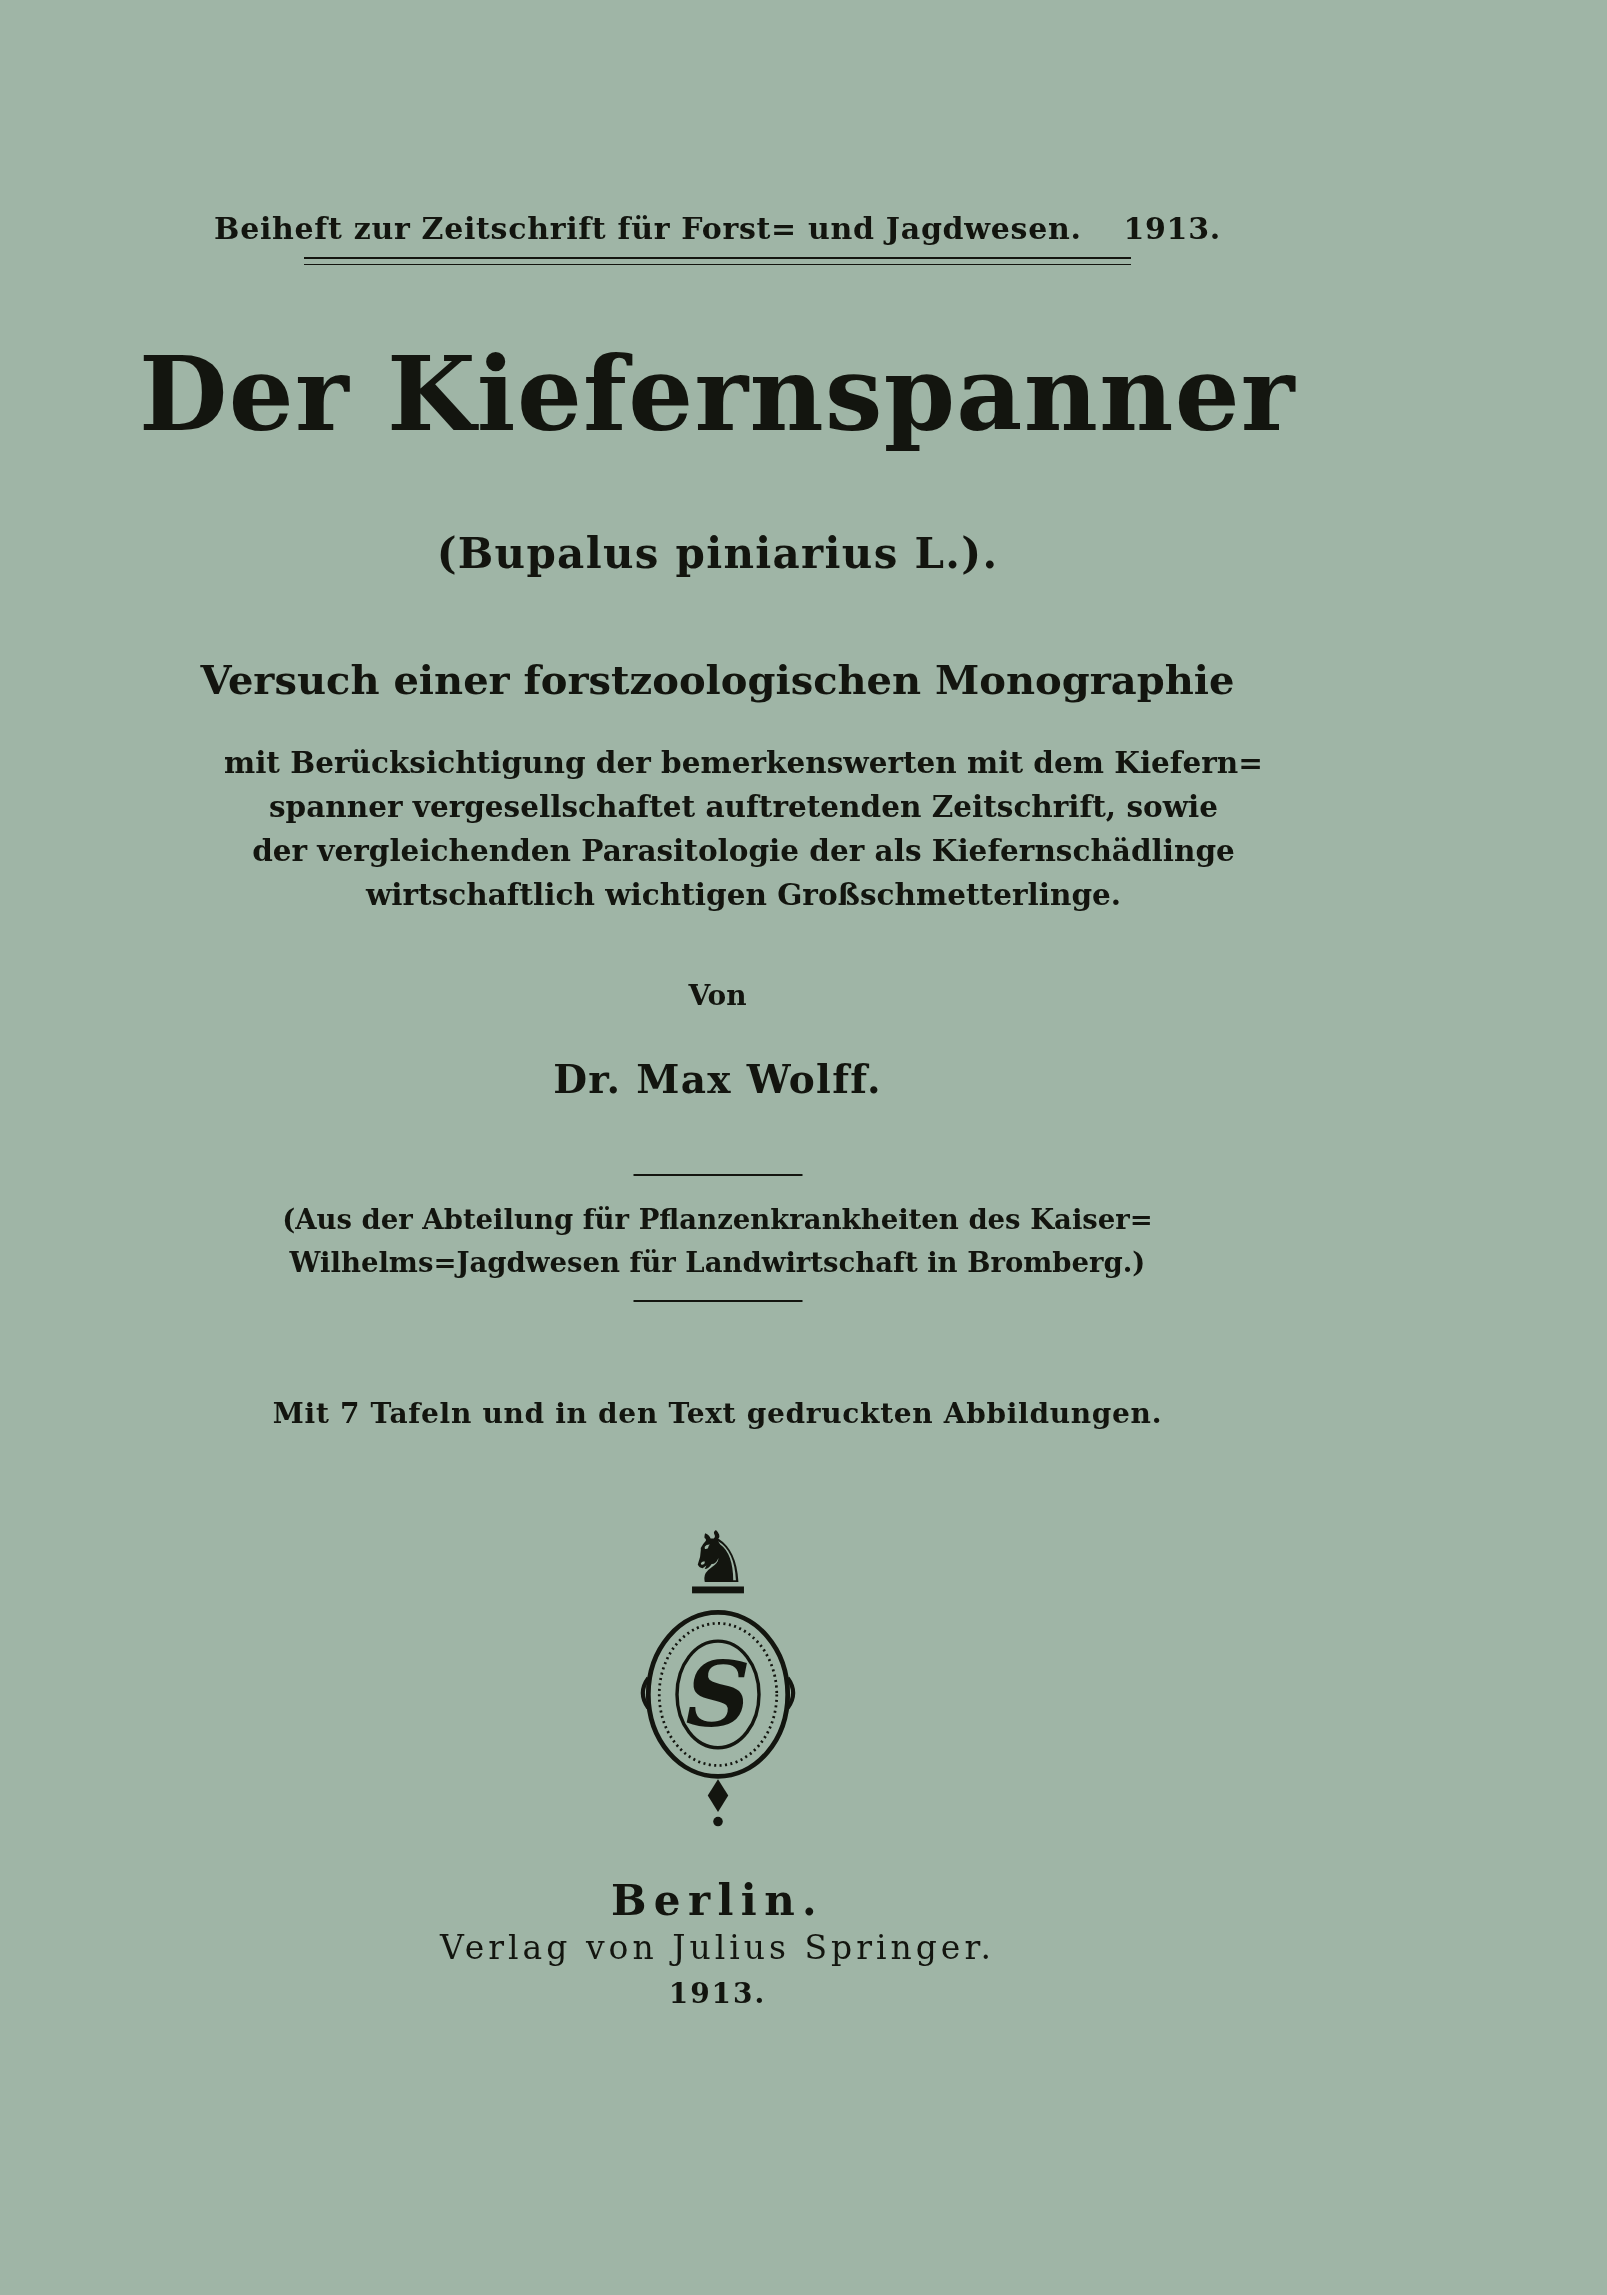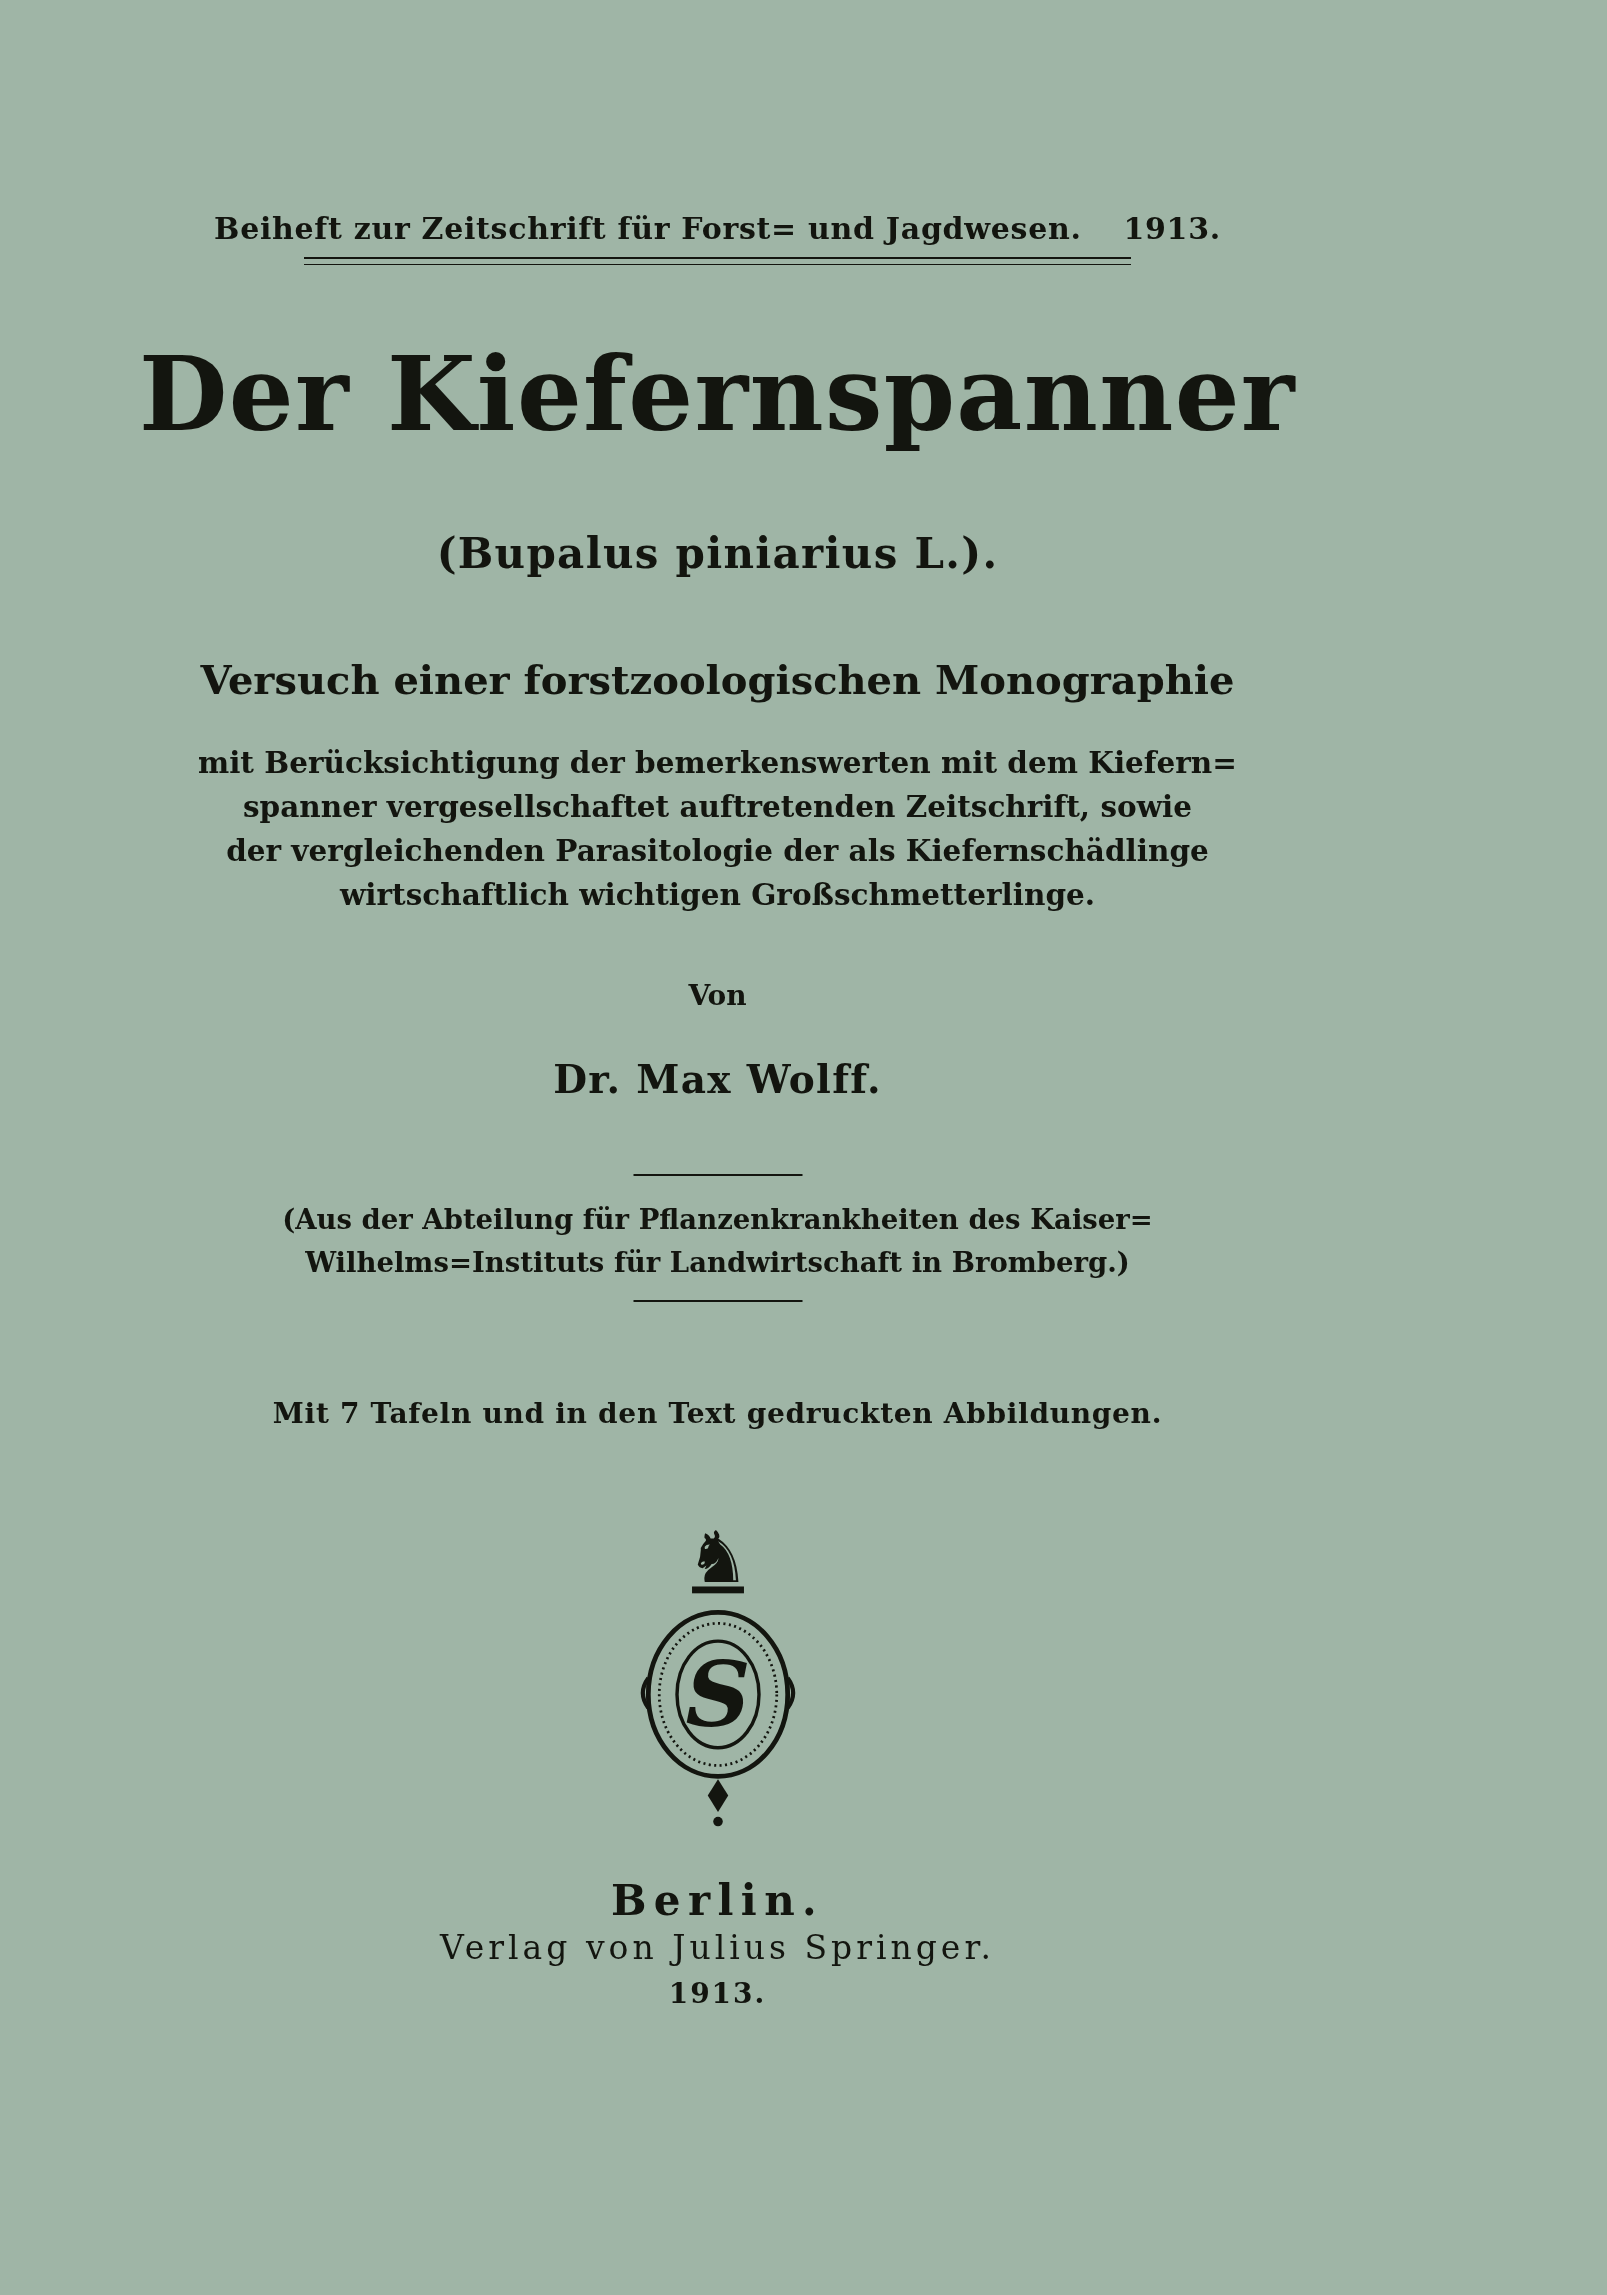--- a/index.html
+++ b/index.html
@@ -67,20 +67,21 @@
     top: 656px;
     font-size: 40px;
     font-weight: 700;
   }
 
   .description {
     top: 741px;
     font-size: 29.5px;
     font-weight: 700;
     line-height: 44px;
+    margin-left: 26px;
   }
 
   .von-label {
     top: 979px;
     font-size: 28px;
     font-weight: 700;
   }
 
   .author-name {
     top: 1056px;
@@ -165,21 +166,21 @@
     </div>
 
     <div class="block author-name">Dr. Max Wolff.</div>
 
     <div class="block von-label">Von</div>
 
     <div class="short-rule rule-top"></div>
 
     <div class="block institute">
       <div>(Aus der Abteilung für Pflanzenkrankheiten des Kaiser=</div>
-      <div>Wilhelms=Instituts für Landwirtschaft in Bromberg.)</div>
+      <div>Wilhelms=Jagdwesen für Landwirtschaft in Bromberg.)</div>
     </div>
 
     <div class="short-rule rule-bottom"></div>
 
     <div class="block plates-note">Mit 7 Tafeln und in den Text gedruckten Abbildungen.</div>
 
     <div class="block logo-block">
       <svg viewBox="0 0 240 470" width="164" height="322" aria-hidden="true">
 
         <text x="120" y="98" font-size="104" text-anchor="middle" font-family="DejaVu Sans, sans-serif" fill="#13150f">♞</text>

